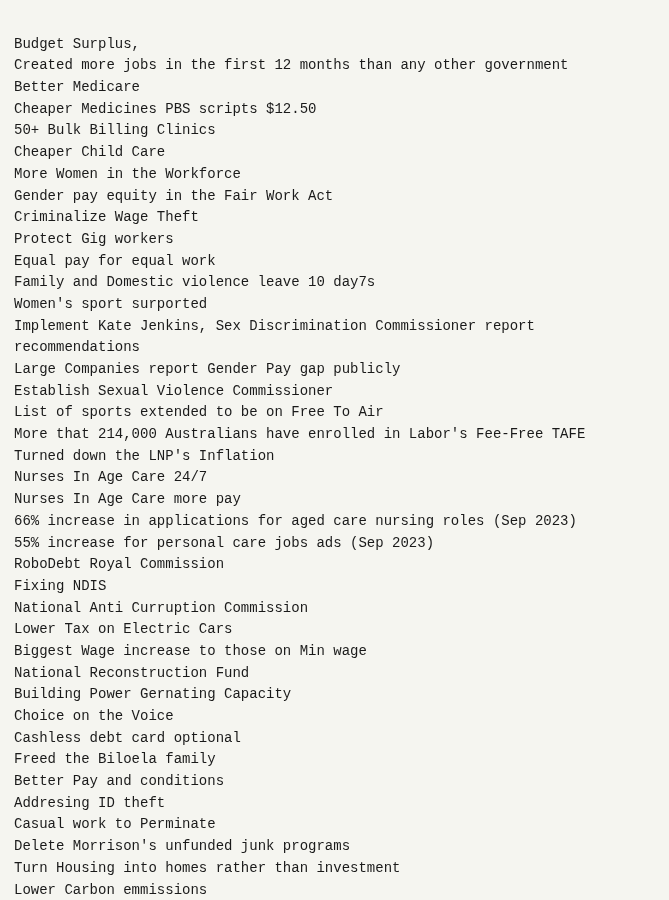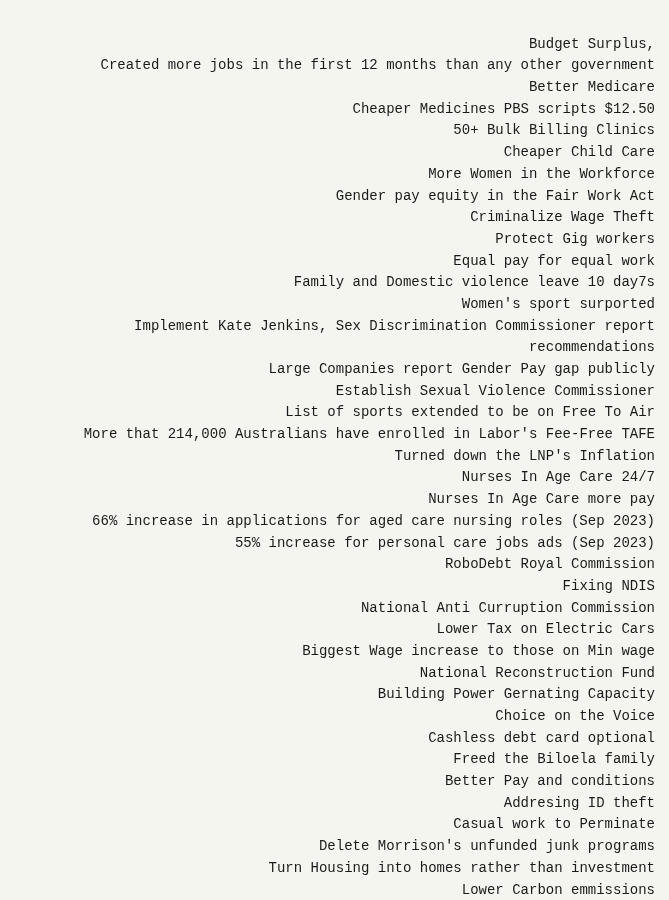--- a/index.html
+++ b/index.html
@@ -1,19 +1,18 @@
 <!DOCTYPE html>
 <html><head>
   <meta charset="utf-8">
   <style>
     * {
       margin: 0;
       padding: 0;
       box-sizing: border-box;
-      text-align: right;
     }
     body {
       background: #f5f5f0;
       font-family: 'Courier New', Courier, monospace;
       font-size: 14px;
       color: #1a1a1a;
       padding: 12px 14px;
       width: 669px;
       min-height: 900px;
     }

